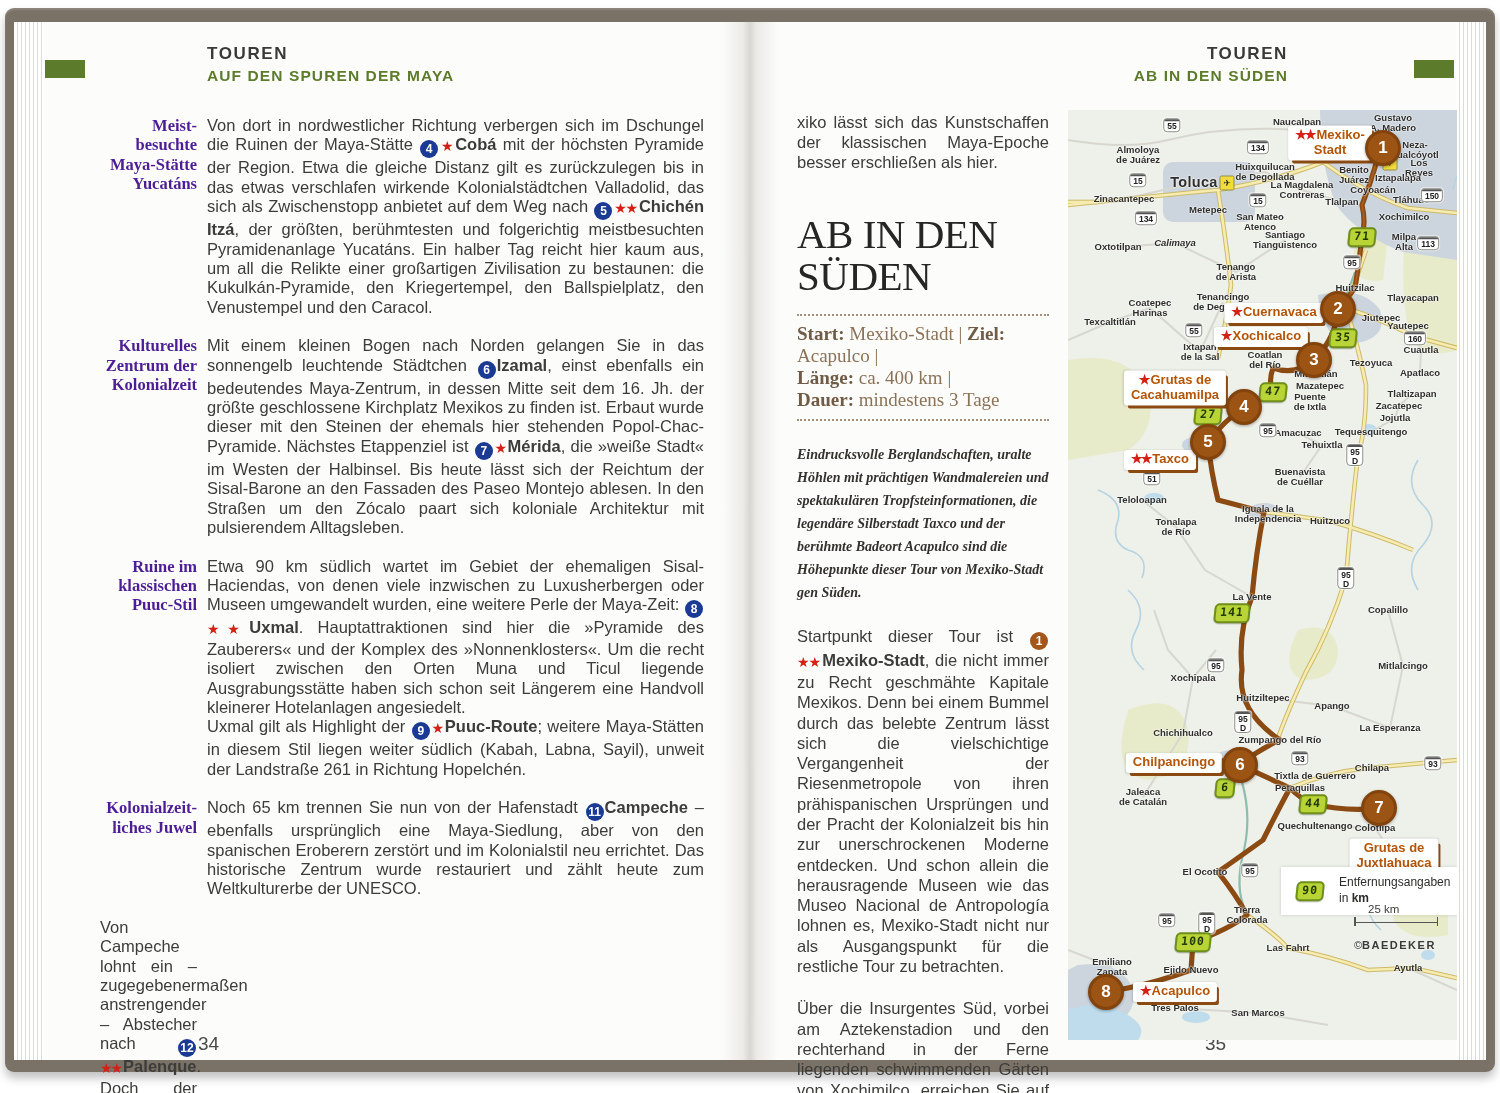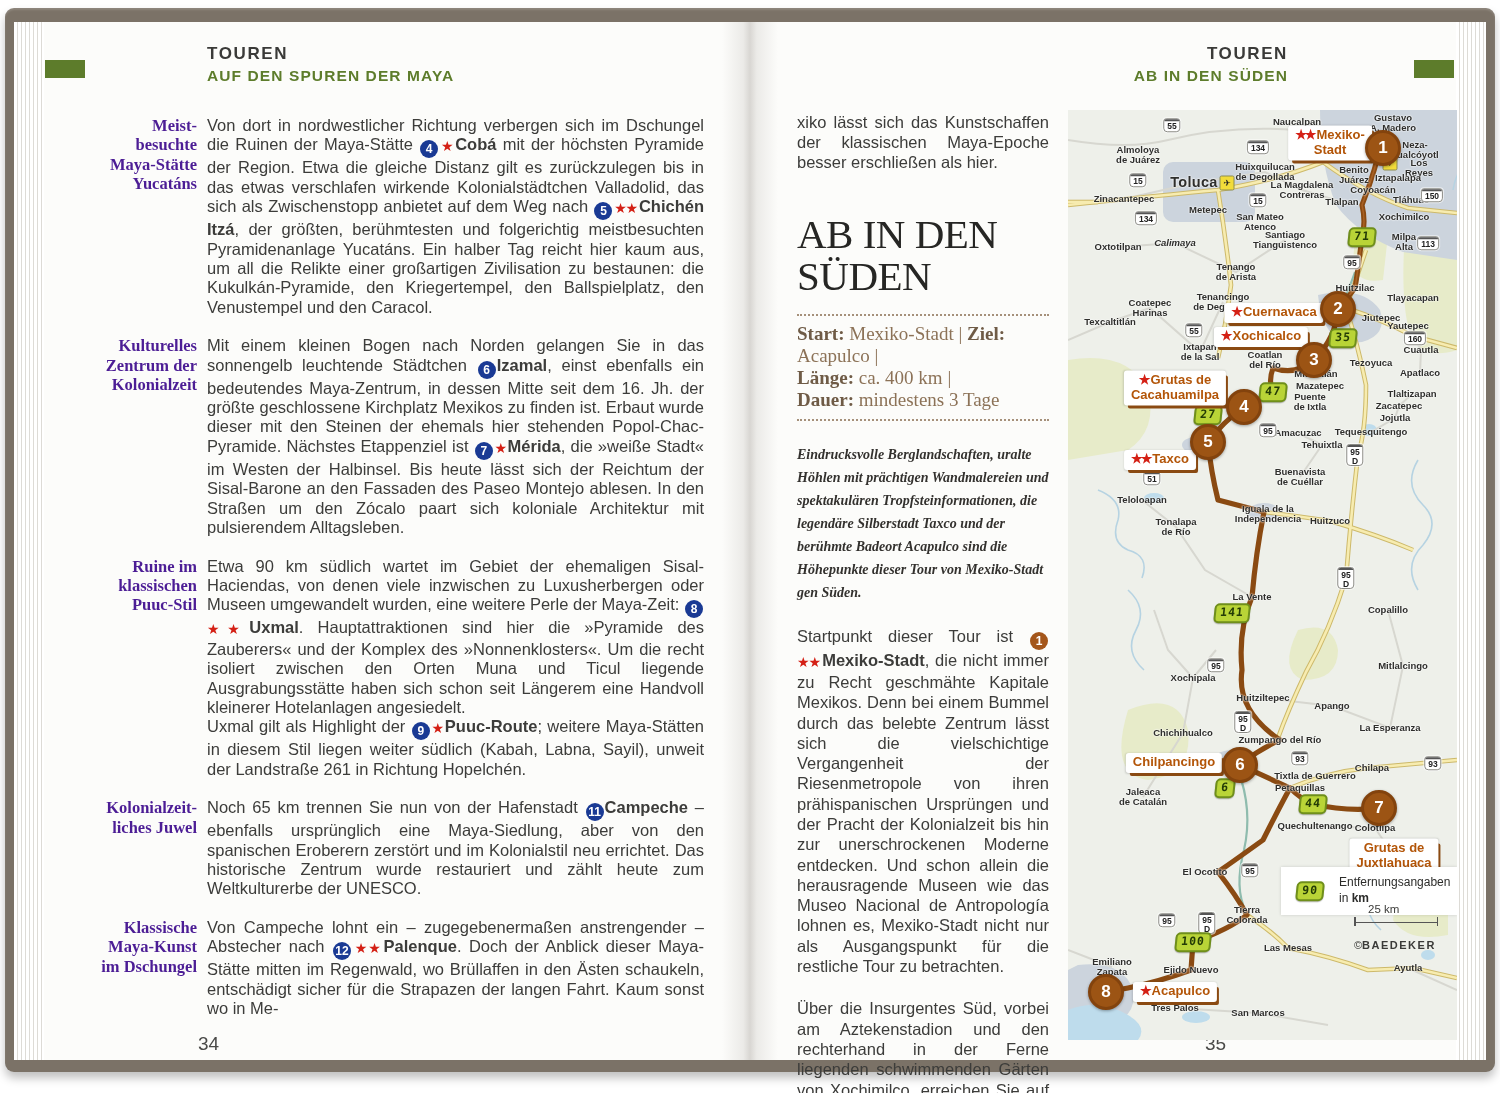--- a/index.html
+++ b/index.html
@@ -123,21 +123,20 @@
           <p>Uxmal gilt als Highlight der <span class="circ blue">9</span><span class="stars">★</span><b class="bb">Puuc-Route</b>; weitere Maya-Stätten in diesem Stil liegen weiter südlich (Kabah, Labna, Sayil), unweit der Landstraße 261 in Richtung Hopelchén.</p>
         </div>
       </div>
       <div class="section">
         <div class="mlabel">Kolonialzeit-liches Juwel</div>
         <div class="sbody">
           <p>Noch 65 km trennen Sie nun von der Hafenstadt <span class="circ blue">11</span><b class="bb">Campeche</b> – ebenfalls ursprünglich eine Maya-Siedlung, aber von den spanischen Eroberern zerstört und im Kolonialstil neu errichtet. Das historische Zentrum wurde restauriert und zählt heute zum Weltkulturerbe der UNESCO.</p>
         </div>
       </div>
       <div class="section">
-        <div class="mlabel">Klassische Maya-Kunst im Dschungel</div>
         <div class="sbody">
           <p>Von Campeche lohnt ein – zugegebenermaßen anstrengender – Abstecher nach <span class="circ blue">12</span><span class="stars">★★</span><b class="bb">Palenque</b>. Doch der Anblick dieser Maya-Stätte mitten im Regenwald, wo Brüllaffen in den Ästen schaukeln, entschädigt sicher für die Strapazen der langen Fahrt. Kaum sonst wo in Me-</p>
         </div>
       </div>
     </div>
   <div id="pn-left">34</div>
 
   <div class="tab" style="left:1414px;top:60px;"></div>
   <div id="right-header">
     <div class="kicker">TOUREN</div>
@@ -334,21 +333,21 @@
         <div class="town" style="left: 247px; top: 666px;">Tixtla de Guerrero</div>
         <div class="town" style="left: 304px; top: 658px;">Chilapa</div>
         <div class="town" style="left: 232px; top: 678px;">Petaquillas</div>
         <div class="town" style="left: 75px; top: 687px;">Jaleaca
 de Catalán</div>
         <div class="town" style="left: 247px; top: 716px;">Quechultenango</div>
         <div class="town" style="left: 307px; top: 718px;">Colotlipa</div>
         <div class="town" style="left: 137px; top: 762px;">El Ocotito</div>
         <div class="town" style="left: 179px; top: 805px;">Tierra
 Colorada</div>
-        <div class="town" style="left: 220px; top: 838px;">Las Mesas</div>
+        <div class="town" style="left: 220px; top: 838px;">Las Fahrt</div>
         <div class="town" style="left: 340px; top: 858px;">Ayutla</div>
         <div class="town" style="left: 44px; top: 857px;">Emiliano
 Zapata</div>
         <div class="town" style="left: 123px; top: 860px;">Ejido Nuevo</div>
         <div class="town" style="left: 107px; top: 898px;">Tres Palos</div>
         <div class="town" style="left: 190px; top: 903px;">San Marcos</div>
         <div class="shield" style="left: 104px; top: 15px;"><span class="mexbar"></span>55</div>
         <div class="shield" style="left: 190px; top: 37px;"><span class="mexbar"></span>134</div>
         <div class="shield" style="left: 70px; top: 70px;"><span class="mexbar"></span>15</div>
         <div class="shield" style="left: 190px; top: 90px;"><span class="mexbar"></span>15</div>

